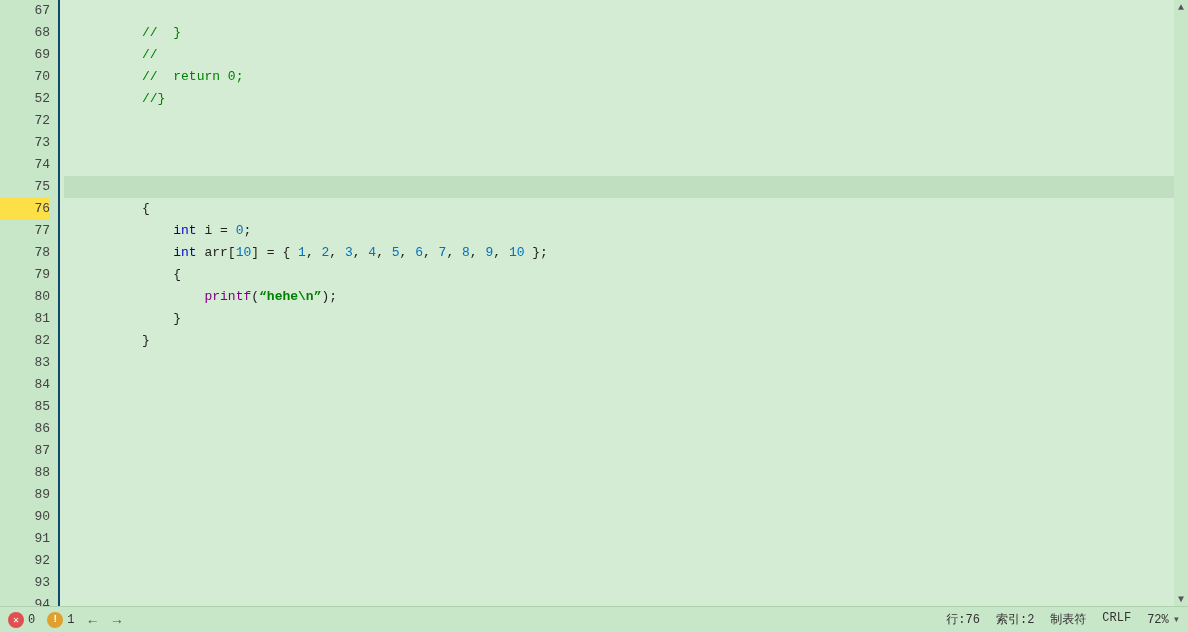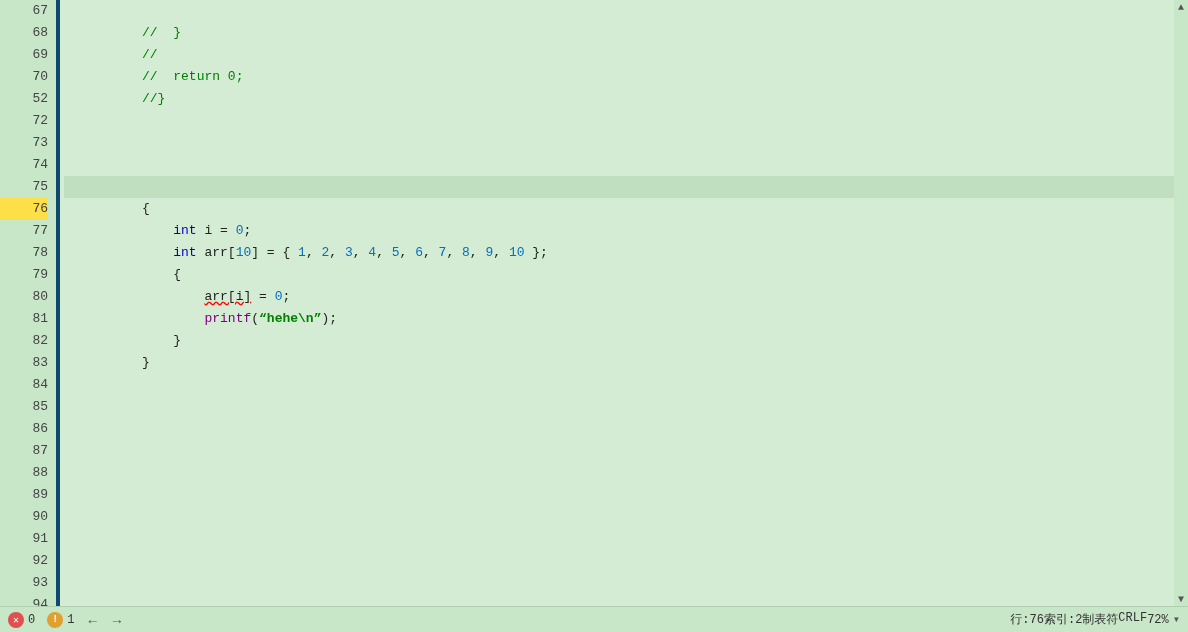--- a/index.html
+++ b/index.html
@@ -24,21 +24,21 @@
 
     .line-numbers {
       width: 60px;
       background: #c8e6c8;
       color: #555;
       text-align: right;
       padding-right: 8px;
       padding-top: 0;
       user-select: none;
       flex-shrink: 0;
-      border-right: 4px solid #0c4a6e;
+      border-right: 2px solid #0c4a6e;
     }
 
     .line-number {
       height: 22px;
       line-height: 22px;
       font-size: 13px;
       color: #444;
     }
 
     .line-number.active {
@@ -117,20 +117,21 @@
     .arrow-btn {
       cursor: pointer;
       font-size: 14px;
       color: #555;
       padding: 0 2px;
     }
 
     .bottom-right {
       margin-left: auto;
       display: flex;
+      gap: 16px;
       font-size: 12px;
       color: #333;
     }
 
     .zoom-control {
       display: flex;
       align-items: center;
       gap: 4px;
     }
 
@@ -215,23 +216,20 @@
 
     <div class="code-line">
       <span class="plain">&nbsp;&nbsp;&nbsp;&nbsp;&nbsp;&nbsp;&nbsp;&nbsp;</span><span class="kw">int</span><span class="plain"> arr[</span><span class="num">10</span><span class="plain">] = { </span><span class="num">1</span><span class="plain">, </span><span class="num">2</span><span class="plain">, </span><span class="num">3</span><span class="plain">, </span><span class="num">4</span><span class="plain">, </span><span class="num">5</span><span class="plain">, </span><span class="num">6</span><span class="plain">, </span><span class="num">7</span><span class="plain">, </span><span class="num">8</span><span class="plain">, </span><span class="num">9</span><span class="plain">, </span><span class="num">10</span><span class="plain"> };</span>
     </div>
 
 
     <div class="code-line">
       <span class="plain">&nbsp;&nbsp;&nbsp;&nbsp;&nbsp;&nbsp;&nbsp;&nbsp;{</span>
     </div>
 
-    <div class="code-line">
-      <span class="plain">&nbsp;&nbsp;&nbsp;&nbsp;&nbsp;&nbsp;&nbsp;&nbsp;&nbsp;&nbsp;&nbsp;&nbsp;</span><span class="underline-squiggle">arr[i]</span><span class="plain"> = </span><span class="num">0</span><span class="plain">;</span>
-    </div>
 
     <div class="code-line">
       <span class="plain">&nbsp;&nbsp;&nbsp;&nbsp;&nbsp;&nbsp;&nbsp;&nbsp;&nbsp;&nbsp;&nbsp;&nbsp;</span><span class="fn">printf</span><span class="plain">(</span><span class="str">“hehe\n”</span><span class="plain">);</span>
     </div>
 
     <div class="code-line">
       <span class="plain">&nbsp;&nbsp;&nbsp;&nbsp;&nbsp;&nbsp;&nbsp;&nbsp;}</span>
     </div>
 
 

